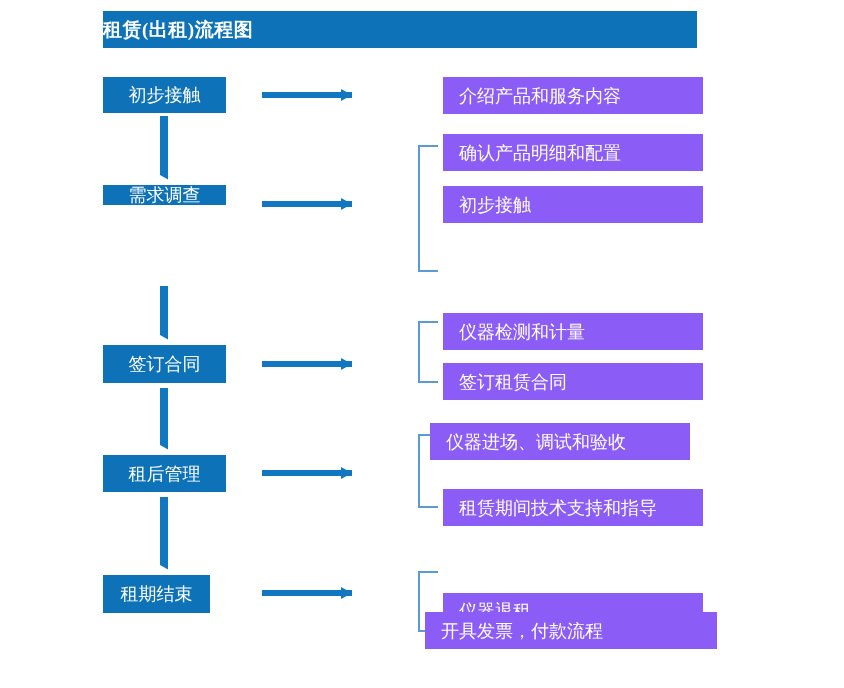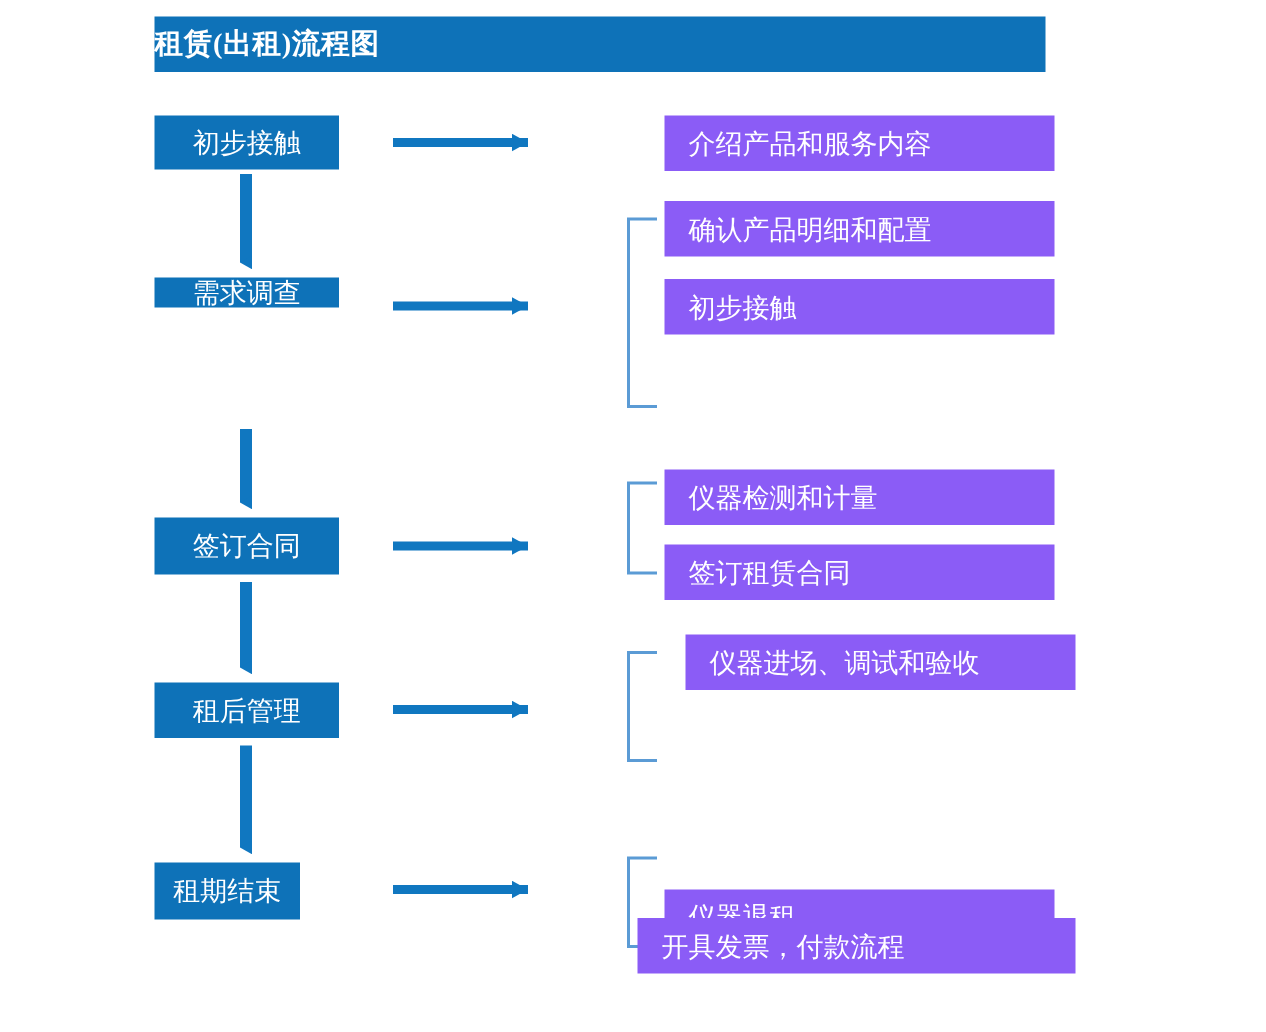--- a/index.html
+++ b/index.html
@@ -53,30 +53,30 @@
     justify-content: flex-start;
     padding-left: 16px;
     background: #8b5cf6;
   }
 
   
   .stage-1 { left: 103px; top: 77px;  width: 123px; height: 36px; }
   .stage-2 { left: 103px; top: 185px; width: 123px; height: 20px; }
   .stage-3 { left: 103px; top: 345px; width: 123px; height: 38px; }
   .stage-4 { left: 103px; top: 455px; width: 123px; height: 37px; }
-  .stage-5 { left: 103px; top: 575px; width: 97px; height: 38px; }
+  .stage-5 { left: 103px; top: 575px; width: 107px; height: 38px; }
 
   
   .detail-1  { left: 443px; top: 77px;  width: 260px; height: 37px; }
   .detail-2  { left: 443px; top: 134px; width: 260px; height: 37px; }
   .detail-3  { left: 443px; top: 186px; width: 260px; height: 37px; }
   .detail-4  { left: 443px; top: 244px; width: 260px; height: 37px; }
   .detail-5  { left: 443px; top: 313px; width: 260px; height: 37px; }
   .detail-6  { left: 443px; top: 363px; width: 260px; height: 37px; }
-  .detail-7  { left: 457px; top: 423px; width: 260px; height: 37px; }
+  .detail-7  { left: 430px; top: 423px; width: 260px; height: 37px; }
   .detail-8  { left: 443px; top: 489px; width: 260px; height: 37px; }
   .detail-9  { left: 443px; top: 593px; width: 260px; height: 36px; }
   .detail-10 { left: 425px; top: 612px; width: 292px; height: 37px; }
 
   
   #connectors {
     position: absolute;
     left: 0;
     top: 0;
     width: 844px;
@@ -129,16 +129,17 @@
   <div class="node stage stage-4">租后管理</div>
   <div class="node stage stage-3">签订合同</div>
   <div class="node stage stage-5">租期结束</div>
 
   <div class="node detail detail-1">介绍产品和服务内容</div>
   <div class="node detail detail-2">确认产品明细和配置</div>
   <div class="node detail detail-3">初步接触</div>
   <div class="node detail detail-5">仪器检测和计量</div>
   <div class="node detail detail-6">签订租赁合同</div>
   <div class="node detail detail-7">仪器进场、调试和验收</div>
+  <div class="node detail detail-8">租赁期间技术支持和指导</div>
   <div class="node detail detail-9">仪器退租</div>
   <div class="node detail detail-10">开具发票，付款流程</div>
 
 </div>
 
 </body></html>

